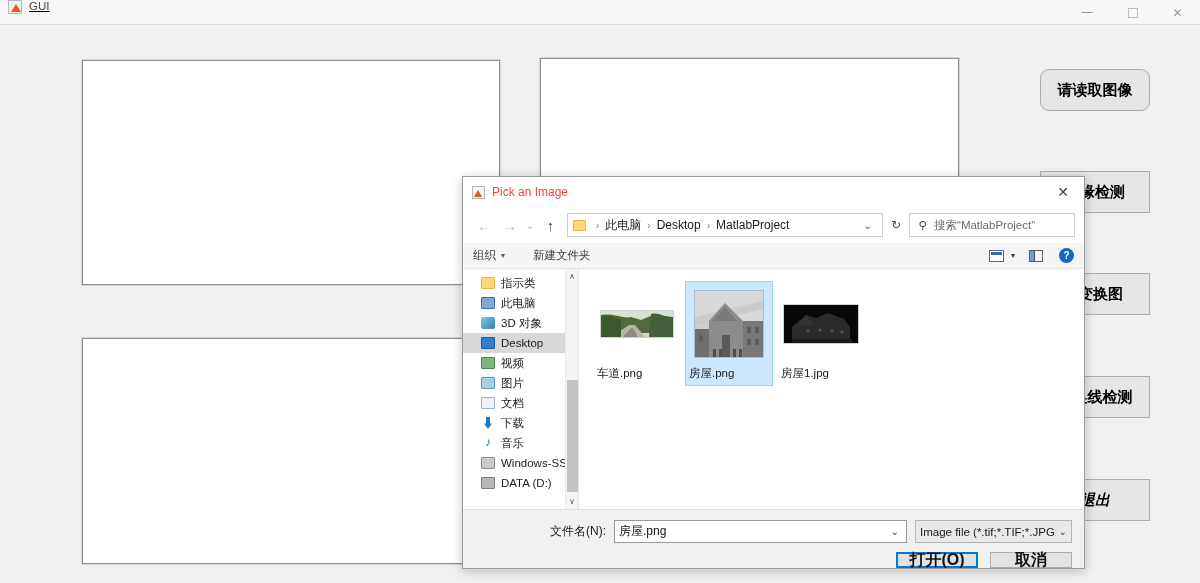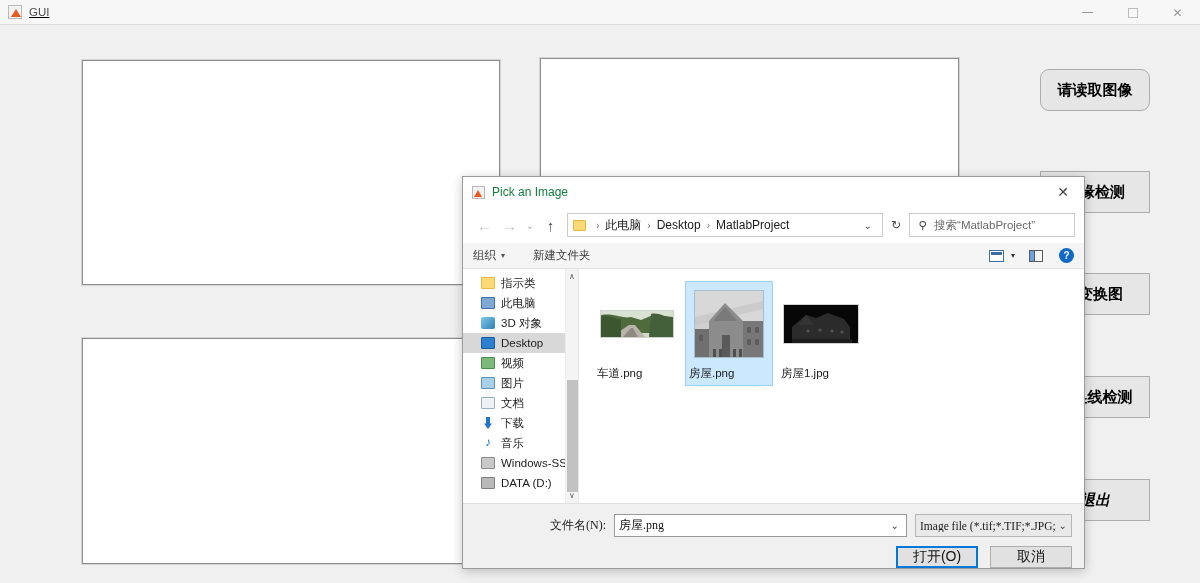--- a/index.html
+++ b/index.html
@@ -9,21 +9,21 @@
     font-family:"Liberation Sans","DejaVu Sans",sans-serif;
     background:#f0f0f0;
   }
 
   
   #gui-window { position:absolute; inset:0; background:#f0f0f0; }
 
   #gui-titlebar {
     position:absolute; top:0; left:0; right:0; height:25px;
     background:#f7f7f7; border-bottom:1px solid #dcdcdc;
-    display:flex; align-items:center;text-decoration:underline;
+    display:flex; text-decoration:underline;
   }
   #gui-title-icon {
     width:14px; height:14px; margin-left:8px; margin-right:7px;
     background:#f2f2f2; border:1px solid #b9b9b9; position:relative; flex:none;
   }
   #gui-title-icon::after{
     content:""; position:absolute; left:2px; bottom:1px;
     border-left:5px solid transparent; border-right:5px solid transparent;
     border-bottom:8px solid #e8591f;
   }
@@ -73,21 +73,21 @@
   }
   #dlg-icon {
     width:13px;height:13px;margin-left:9px;margin-right:7px;flex:none;
     background:#f2f2f2;border:1px solid #b9b9b9;position:relative;
   }
   #dlg-icon::after{
     content:"";position:absolute;left:1px;bottom:1px;
     border-left:4.5px solid transparent;border-right:4.5px solid transparent;
     border-bottom:7px solid #e8591f;
   }
-  #dlg-title { font-size:12px; color:#15803d; }
+  #dlg-title { font-size:12px; color:#ef4444; }
   #dlg-close {
     margin-left:auto; width:42px; height:30px;
     display:flex;align-items:center;justify-content:center;
     color:#444; font-size:14px; flex:none;
   }
 
   
   #dlg-navbar {
     height:36px; background:#ffffff; display:flex; align-items:center;
     padding:0 9px; flex:none; gap:0;
@@ -194,38 +194,38 @@
     width:88px; padding:5px 3px 4px; display:flex; flex-direction:column;
     align-items:flex-start; border:1px solid transparent;
   }
   .file-item.selected { background:#cce8ff; border:1px solid #99d1ff; }
   .thumb { width:80px; height:74px; display:flex; align-items:center; justify-content:center; }
   .thumb-inner { box-shadow:0 0 0 1px rgba(0,0,0,.18); }
   .file-label { font-size:11.5px; color:#1a1a1a; margin-top:5px; white-space:nowrap; }
 
   
   #dlg-footer { background:#f0f0f0; border-top:1px solid #dfdfdf; flex:none; padding:10px 12px 0 0; }
-  #footer-row1 { display:flex; align-items:center; justify-content:flex-end;font-family:Liberation Serif, serif; }
+  #footer-row1 { display:flex; align-items:center; justify-content:flex-end; }
   #fname-label { font-size:12px; color:#1a1a1a; margin-right:8px; }
   #fname-input {
     width:293px;height:23px;background:#fff;border:1px solid #999;
     display:flex;align-items:center;padding:0 4px;
   }
   #fname-value { font-size:12px;color:#111; }
   #fname-caret { margin-left:auto;color:#444;font-size:10px;padding-right:3px; }
   #filter-select {
     width:157px;height:23px;background:#e9e9e9;border:1px solid #b6b6b6;margin-left:8px;
     display:flex;align-items:center;padding:0 4px;overflow:hidden;
   }
   #filter-text{ font-size:11.5px;color:#1a1a1a;white-space:nowrap;overflow:hidden; }
   #filter-caret{ margin-left:auto;color:#444;font-size:10px;padding-left:3px; }
   #footer-row2 { display:flex; justify-content:flex-end; gap:12px; margin-top:9px; }
   .dlg-btn {
-    width:82px;height:22px;background:#e1e1e1;border:1px solid #adadad;
-    display:flex;align-items:center;justify-content:center;font-size:14px;color:#111;
+    width:82px;height:16px;background:#e1e1e1;border:1px solid #adadad;
+    display:flex;align-items:center;justify-content:center;font-size:16px;color:#111;font-weight:bold;
   }
   .dlg-btn.default { border:2px solid #0078d7; background:#e1e1e1; }
 </style>
 </head>
 <body>
 
 <div id="gui-window">
 
   <div id="gui-titlebar">
     <span id="gui-title-icon"></span>

